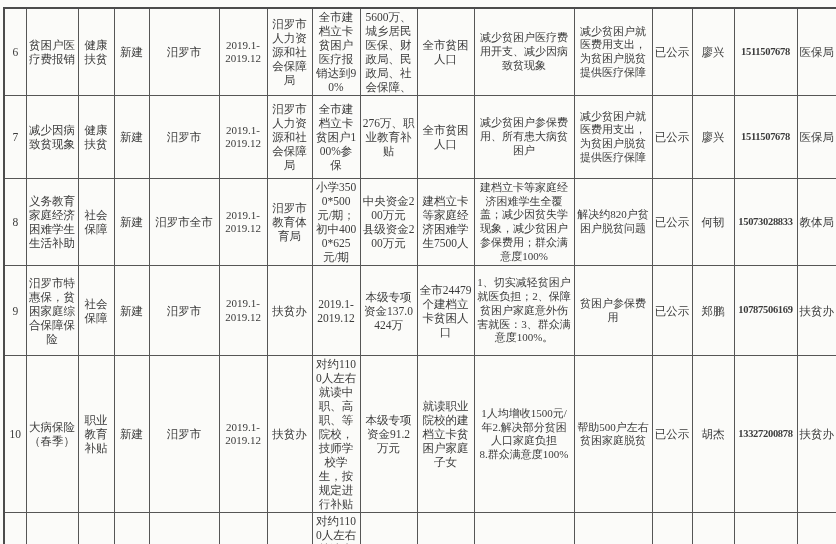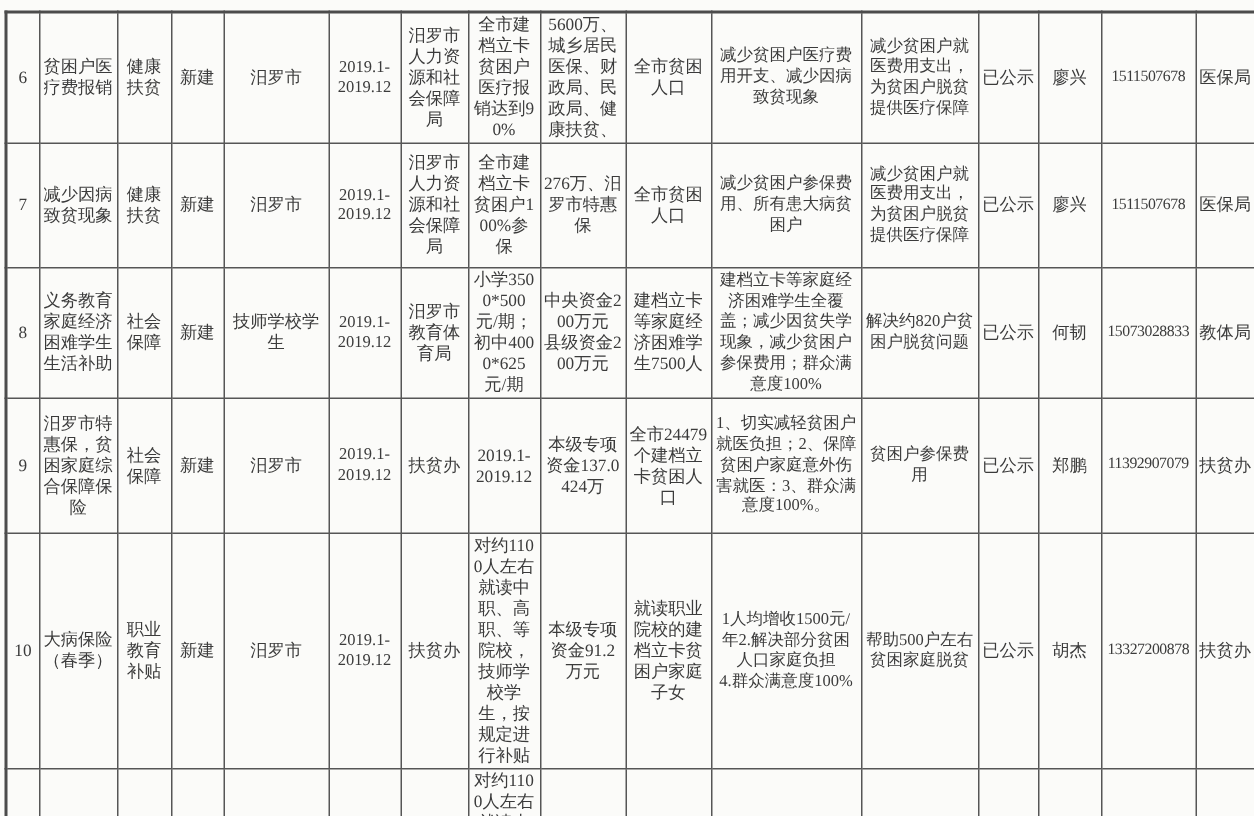--- a/index.html
+++ b/index.html
@@ -31,21 +31,21 @@
     color:#3b3b3b;
   }
   
   table.projects tr:nth-child(1){height:85px;}
   table.projects tr:nth-child(2){height:83px;}
   table.projects tr:nth-child(3){height:84px;}
   table.projects tr:nth-child(4){height:90px;}
   table.projects tr:nth-child(5){height:88px;}
   table.projects tr:nth-child(6){height:122px;}
   
-  table.projects td:nth-child(15){font-size:10.5px;letter-spacing:-0.3px;}
+  table.projects td:nth-child(15){font-size:10.5px;letter-spacing:-0.3px;font-weight:bold;}
   
   table.projects td:nth-child(6){font-size:11px;}
   
   table.projects td:nth-child(11),
   table.projects td:nth-child(12){font-size:11px;line-height:1.25;}
 </style>
 </head>
 <body>
 
 <div class="page">
@@ -72,54 +72,54 @@
         <tr>
           <td>6</td>
           <td>贫困户医疗费报销</td>
           <td>健康扶贫</td>
           <td>新建</td>
           <td>汨罗市</td>
           <td>2019.1-
 2019.12</td>
           <td>汨罗市人力资源和社会保障局</td>
           <td>全市建档立卡贫困户医疗报销达到90%</td>
-          <td>5600万、城乡居民医保、财政局、民政局、健康扶贫、</td>
+          <td>5600万、城乡居民医保、财政局、民政局、社会保障、</td>
           <td>全市贫困人口</td>
           <td>减少贫困户医疗费用开支、减少因病致贫现象</td>
           <td>减少贫困户就医费用支出，为贫困户脱贫提供医疗保障</td>
           <td>已公示</td>
           <td>廖兴</td>
           <td>1511507678</td>
           <td>医保局</td>
         </tr>
         <tr>
           <td>7</td>
           <td>减少因病致贫现象</td>
           <td>健康扶贫</td>
           <td>新建</td>
           <td>汨罗市</td>
           <td>2019.1-
 2019.12</td>
           <td>汨罗市人力资源和社会保障局</td>
           <td>全市建档立卡贫困户100%参保</td>
-          <td>276万、汨罗市特惠保</td>
+          <td>276万、职业教育补贴</td>
           <td>全市贫困人口</td>
           <td>减少贫困户参保费用、所有患大病贫困户</td>
           <td>减少贫困户就医费用支出，为贫困户脱贫提供医疗保障</td>
           <td>已公示</td>
           <td>廖兴</td>
           <td>1511507678</td>
           <td>医保局</td>
         </tr>
         <tr>
           <td>8</td>
           <td>义务教育家庭经济困难学生生活补助</td>
           <td>社会保障</td>
           <td>新建</td>
-          <td>技师学校学生</td>
+          <td>汨罗市全市</td>
           <td>2019.1-
 2019.12</td>
           <td>汨罗市教育体育局</td>
           <td>小学3500*500元/期；初中4000*625元/期</td>
           <td>中央资金200万元
 县级资金200万元</td>
           <td>建档立卡等家庭经济困难学生7500人</td>
           <td>建档立卡等家庭经济困难学生全覆盖；减少因贫失学现象，减少贫困户参保费用；群众满意度100%</td>
           <td>解决约820户贫困户脱贫问题</td>
           <td>已公示</td>
@@ -137,37 +137,37 @@
 2019.12</td>
           <td>扶贫办</td>
           <td>2019.1-
 2019.12</td>
           <td>本级专项资金137.0424万</td>
           <td>全市24479个建档立卡贫困人口</td>
           <td>1、切实减轻贫困户就医负担；2、保障贫困户家庭意外伤害就医：3、群众满意度100%。</td>
           <td>贫困户参保费用</td>
           <td>已公示</td>
           <td>郑鹏</td>
-          <td>11392907079</td>
+          <td>10787506169</td>
           <td>扶贫办</td>
         </tr>
         <tr>
           <td>10</td>
           <td>大病保险（春季）</td>
           <td>职业教育补贴</td>
           <td>新建</td>
           <td>汨罗市</td>
           <td>2019.1-
 2019.12</td>
           <td>扶贫办</td>
           <td>对约1100人左右就读中职、高职、等院校，技师学校学生，按规定进行补贴</td>
           <td>本级专项资金91.2万元</td>
           <td>就读职业院校的建档立卡贫困户家庭子女</td>
           <td>1人均增收1500元/年2.解决部分贫困人口家庭负担
-4.群众满意度100%</td>
+8.群众满意度100%</td>
           <td>帮助500户左右贫困家庭脱贫</td>
           <td>已公示</td>
           <td>胡杰</td>
           <td>13327200878</td>
           <td>扶贫办</td>
         </tr>
         <tr>
           <td>11</td>
           <td>雨露计划（秋季）</td>
           <td>职业教育补贴</td>

